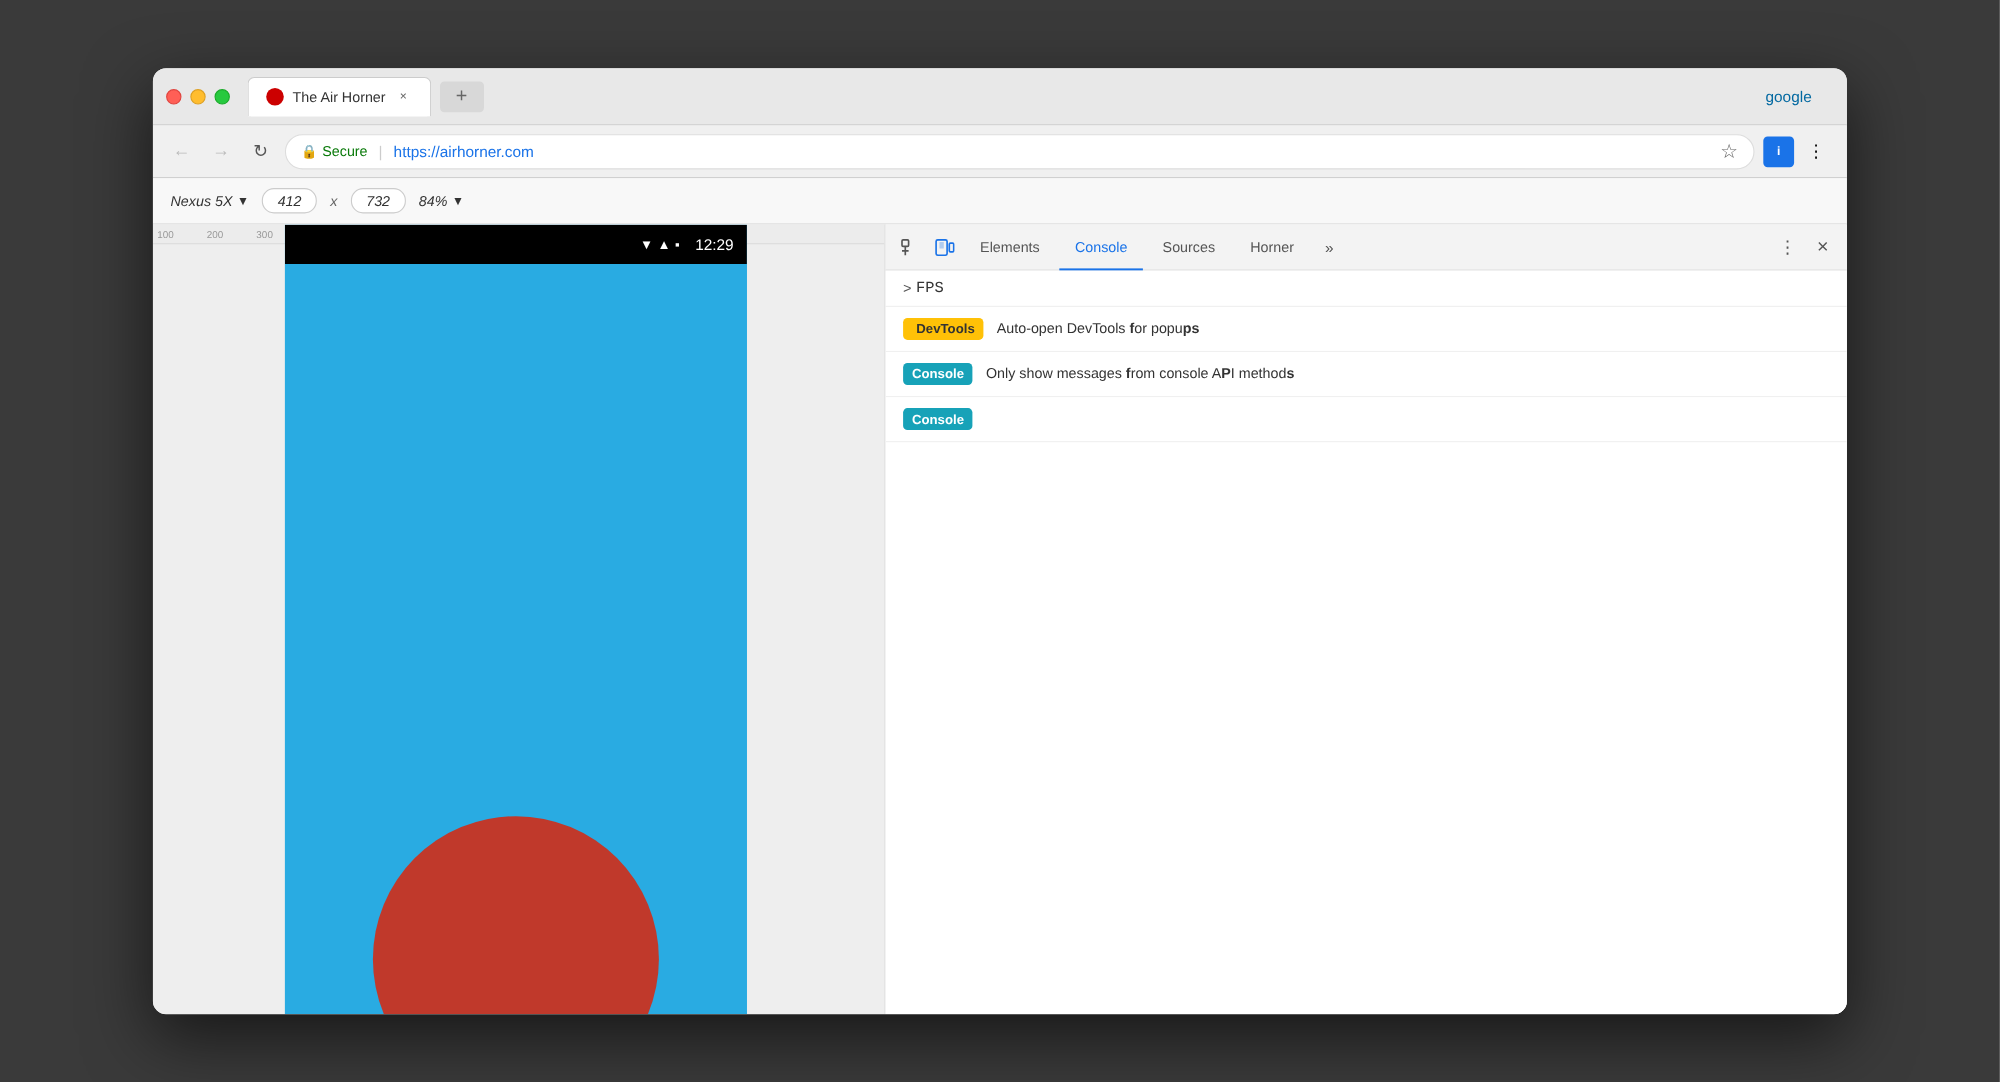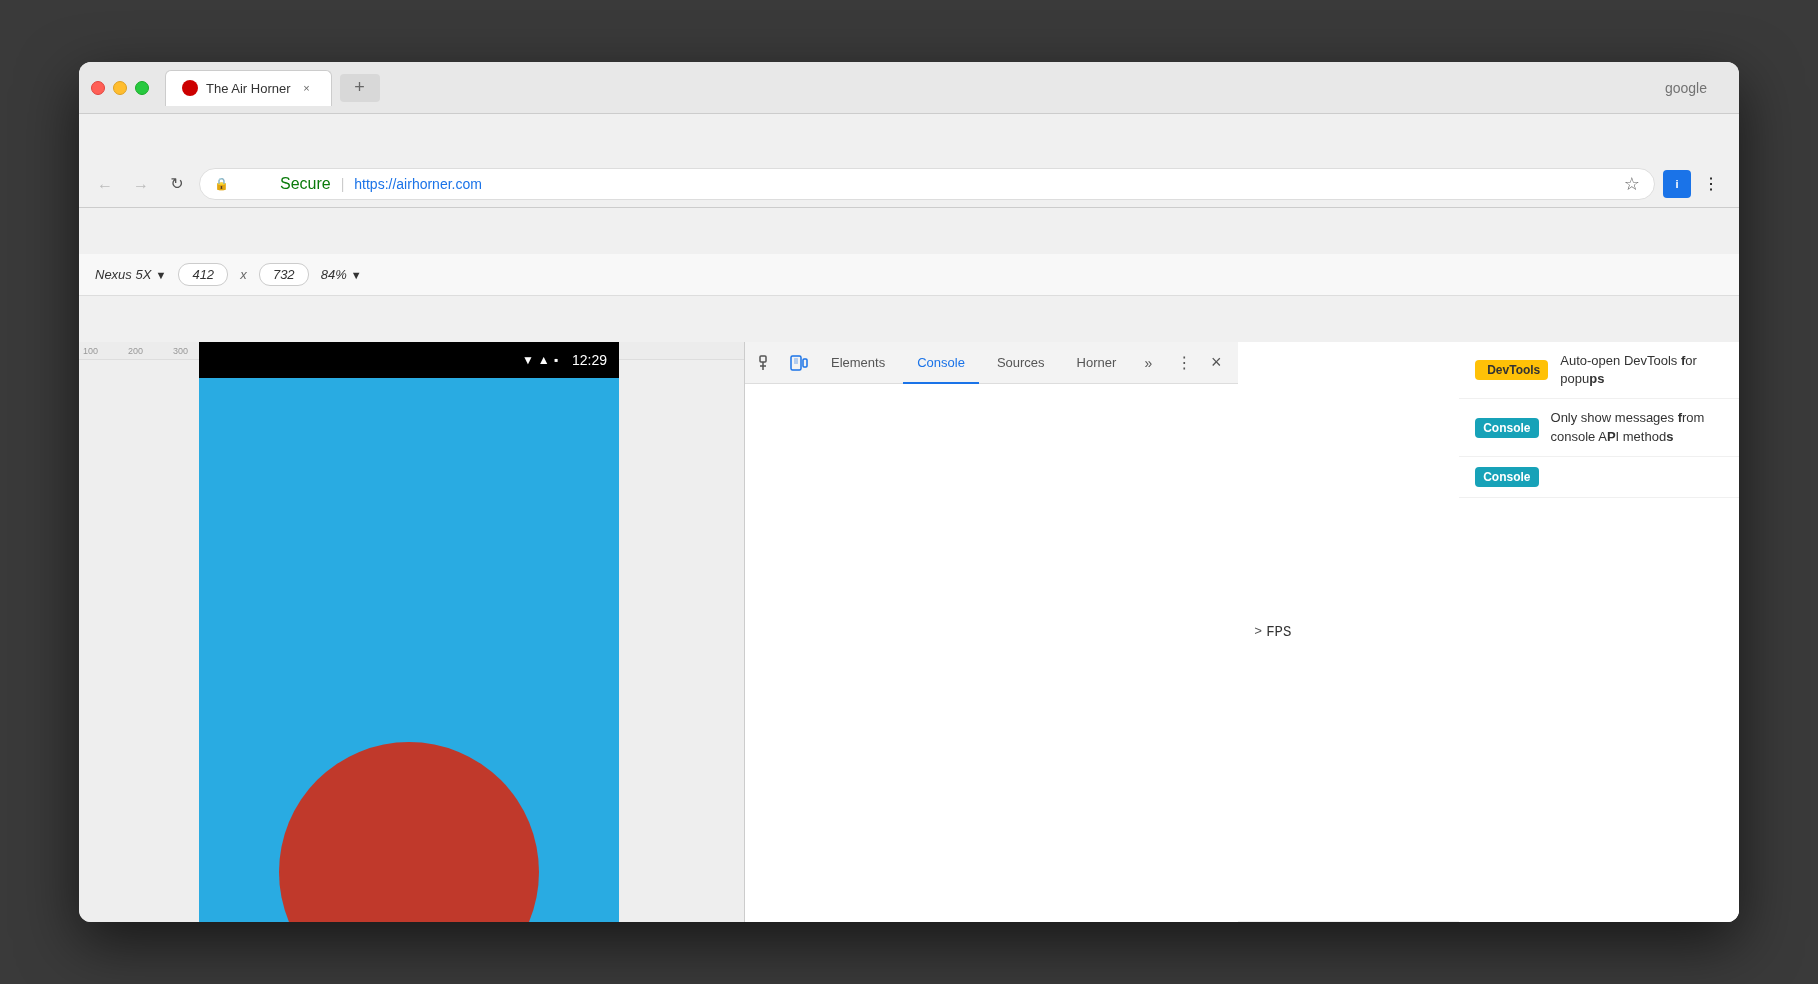--- a/index.html
+++ b/index.html
@@ -6,29 +6,28 @@
     body {
       background: #3a3a3a;
       display: flex;
       align-items: center;
       justify-content: center;
       min-height: 100vh;
       font-family: -apple-system, BlinkMacSystemFont, 'Segoe UI', sans-serif;
     }
 
     .browser-window {
-      width: 1660px;
+      width: 1540px;
       height: 860px;
       background: #f0f0f0;
       border-radius: 12px;
       box-shadow: 0 20px 60px rgba(0,0,0,0.6);
       overflow: hidden;
       display: flex;
       flex-direction: column;
-      gap: 46px;
     }
 
     
     .title-bar {
       background: #e8e8e8;
       height: 52px;
       display: flex;
       align-items: center;
       padding: 0 12px;
       border-bottom: 1px solid #ccc;
@@ -101,21 +100,21 @@
       align-items: center;
       justify-content: center;
       font-size: 18px;
       color: #666;
       cursor: pointer;
     }
 
     .google-text {
       margin-left: auto;
       font-size: 14px;
-      color: #737373;
+      color: #0369a1;
       padding-right: 20px;
     }
 
     
     .omnibar {
       background: #f0f0f0;
       height: 48px;
       display: flex;
       align-items: center;
       padding: 0 12px;
@@ -336,21 +335,21 @@
       bottom: -90px;
       left: 50%;
       transform: translateX(-50%) translateY(20px);
     }
 
     
     .devtools-panel {
       flex: 1;
       background: #fff;
       display: flex;
-      flex-direction: row;
+      flex-direction: column;
       border-left: 1px solid #ccc;
     }
 
     .devtools-toolbar {
       height: 42px;
       background: #f3f3f3;
       border-bottom: 1px solid #ddd;
       display: flex;
       align-items: center;
       padding: 0 8px;
@@ -529,21 +528,21 @@
     </div>
     <div class="nav-btn disabled">
       <span>→</span>
     </div>
     <div class="nav-btn">
       <span>↻</span>
     </div>
     <div class="address-bar">
       <div class="secure-badge">
         <span class="lock-icon">🔒</span>
-        <span style="color:#0a7a0a;font-size:16px;margin-left:47px;">Secure</span>
+        <span style="color:#0a7a0a;font-size:13px;">Secure</span>
       </div>
       <span class="url-divider">|</span>
       <span class="url-text">https://airhorner.com</span>
       <span class="star-icon">☆</span>
     </div>
     <div class="toolbar-icons">
       <div class="extension-icon">
         <span style="font-size:11px;font-weight:bold;">i</span>
       </div>
       <div class="toolbar-icon">

